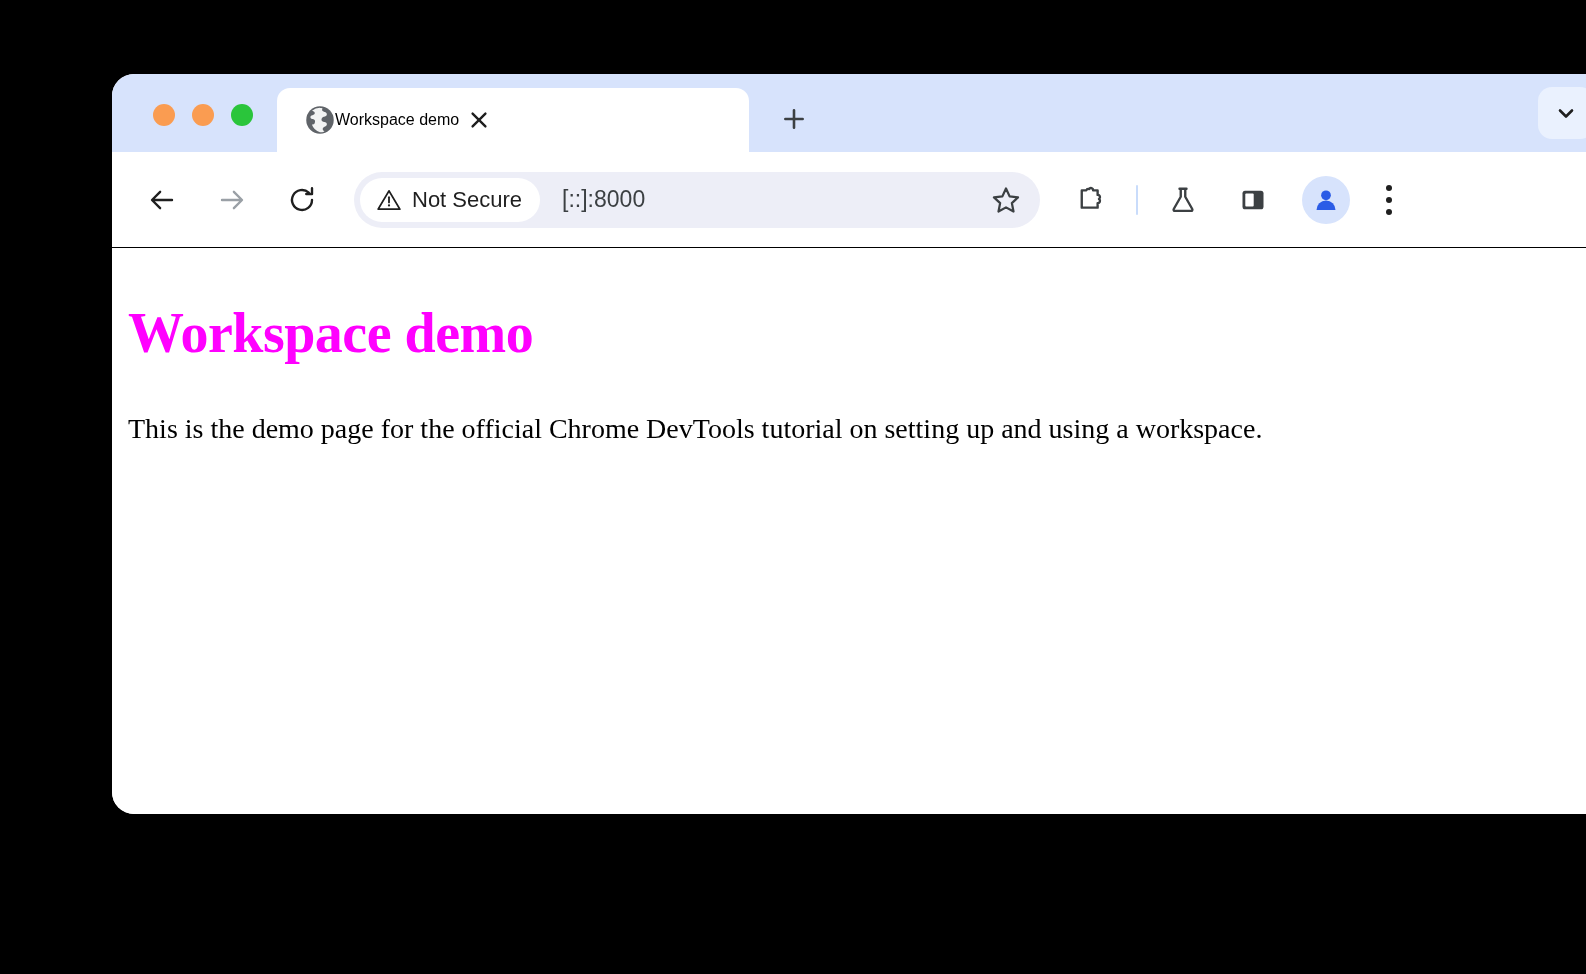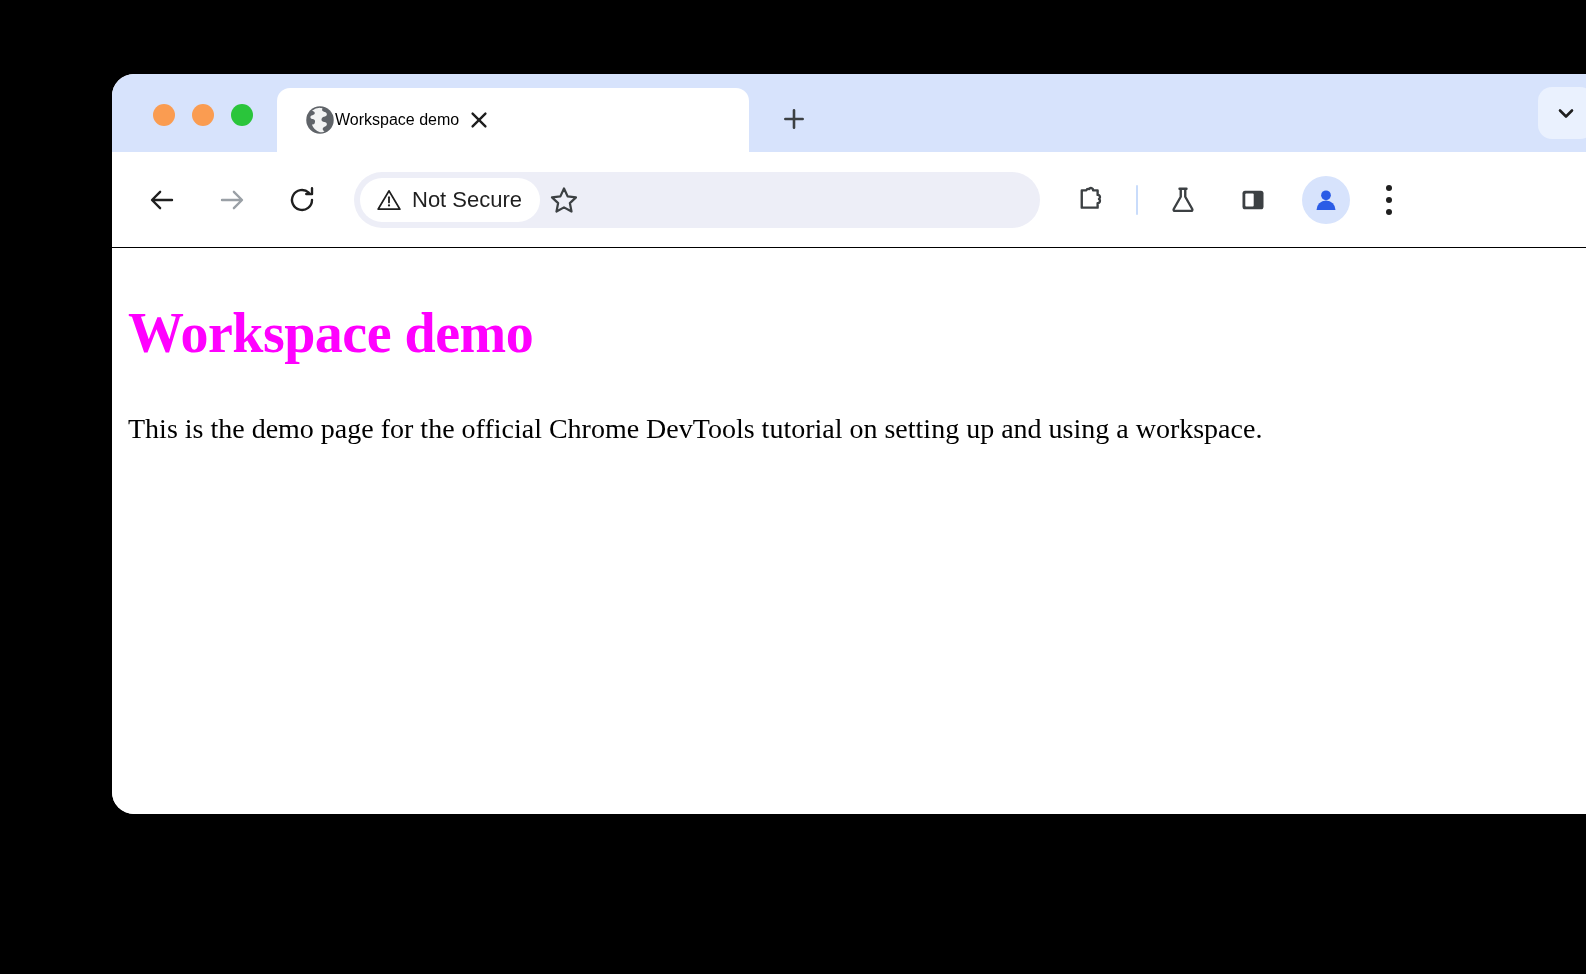--- a/index.html
+++ b/index.html
@@ -308,20 +308,21 @@
 
       <div id="security-chip">
         <svg width="26" height="26" viewBox="0 0 24 24">
           <path d="M12 3.6 L22 20.4 H2 Z" fill="none" stroke="#1f1f1f" stroke-width="1.7" stroke-linejoin="round"></path>
           <path d="M12 9.5 L12 14.2" stroke="#1f1f1f" stroke-width="1.7" stroke-linecap="round"></path>
           <circle cx="12" cy="17" r="1.05" fill="#1f1f1f"></circle>
         </svg>
         <span id="security-chip-label">Not Secure</span>
       </div>
 
+      <div id="omnibox-url" title="[::]:8000">[::]:8000</div>
 
       <div id="bookmark-star">
         <svg width="30" height="30" viewBox="0 0 24 24">
           <path d="M12 2.8 L14.9 9.1 L21.6 9.9 L16.7 14.5 L18 21.2 L12 17.9 L6 21.2 L7.3 14.5 L2.4 9.9 L9.1 9.1 Z" fill="none" stroke="#3c4043" stroke-width="1.8" stroke-linejoin="round"></path>
         </svg>
       </div>
     </div>
 
     <div id="toolbar-actions">
 

